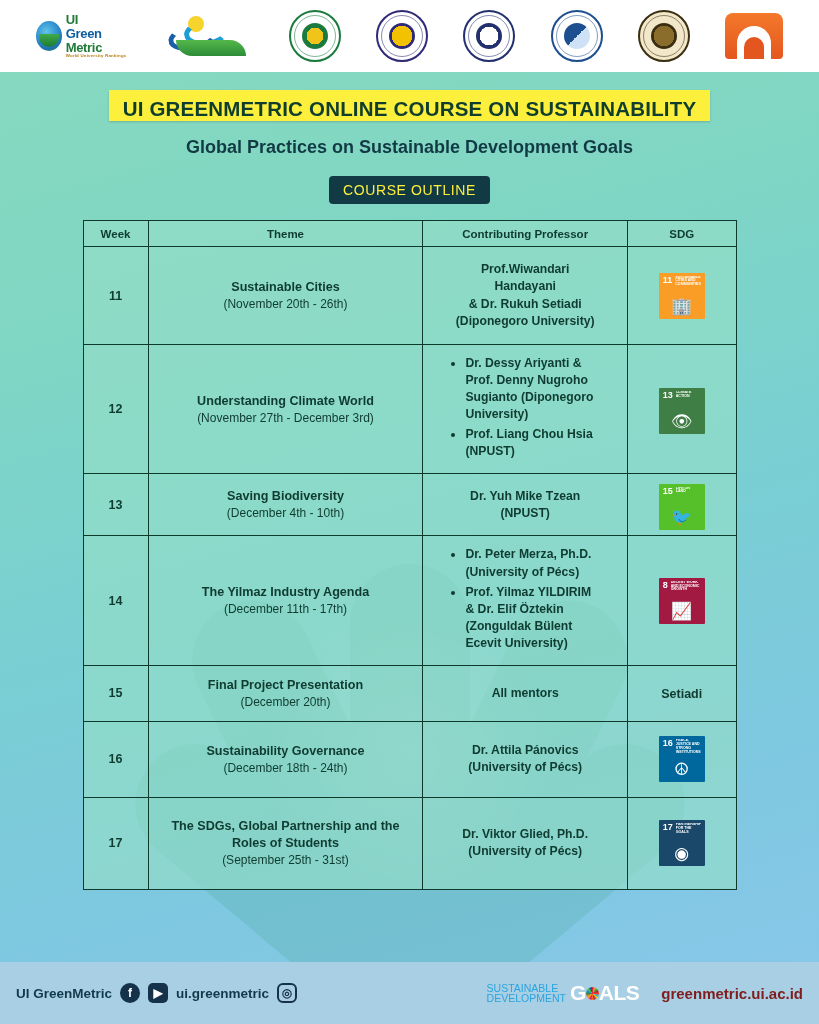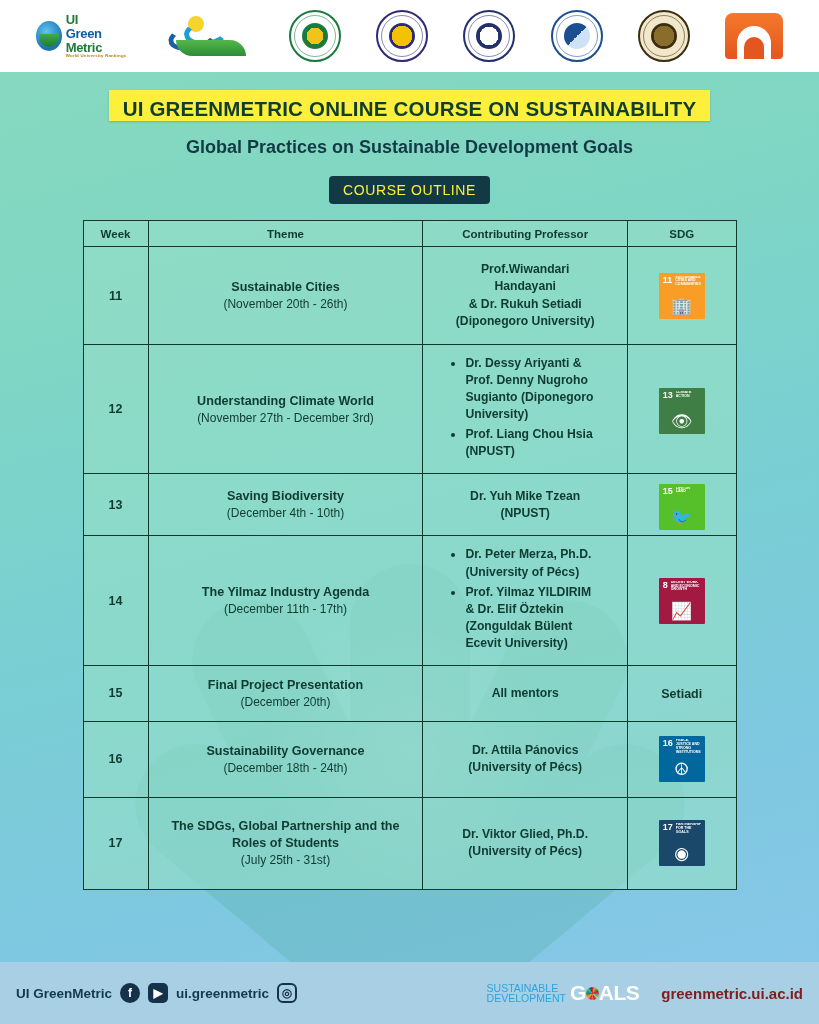--- a/index.html
+++ b/index.html
@@ -391,21 +391,21 @@
               <span class="nm">PEACE, JUSTICE AND STRONG INSTITUTIONS</span>
               <span class="gl">☮</span>
             </span>
           </td>
         </tr>
 
         <tr style="height:92px;">
           <td class="week">17</td>
           <td class="theme">
             <div class="t">The SDGs, Global Partnership and the Roles of Students</div>
-            <div class="d">(July 25th - 31st)</div>
+            <div class="d">(September 25th - 31st)</div>
           </td>
           <td class="prof">
             <div>Dr. Viktor Glied, Ph.D.</div>
             <div>(University of Pécs)</div>
           </td>
           <td class="sdg">
             <span class="sdg-tile" style="background:#19486a">
               <span class="num">17</span>
               <span class="nm">PARTNERSHIPS FOR THE GOALS</span>
               <span class="gl">◉</span>

